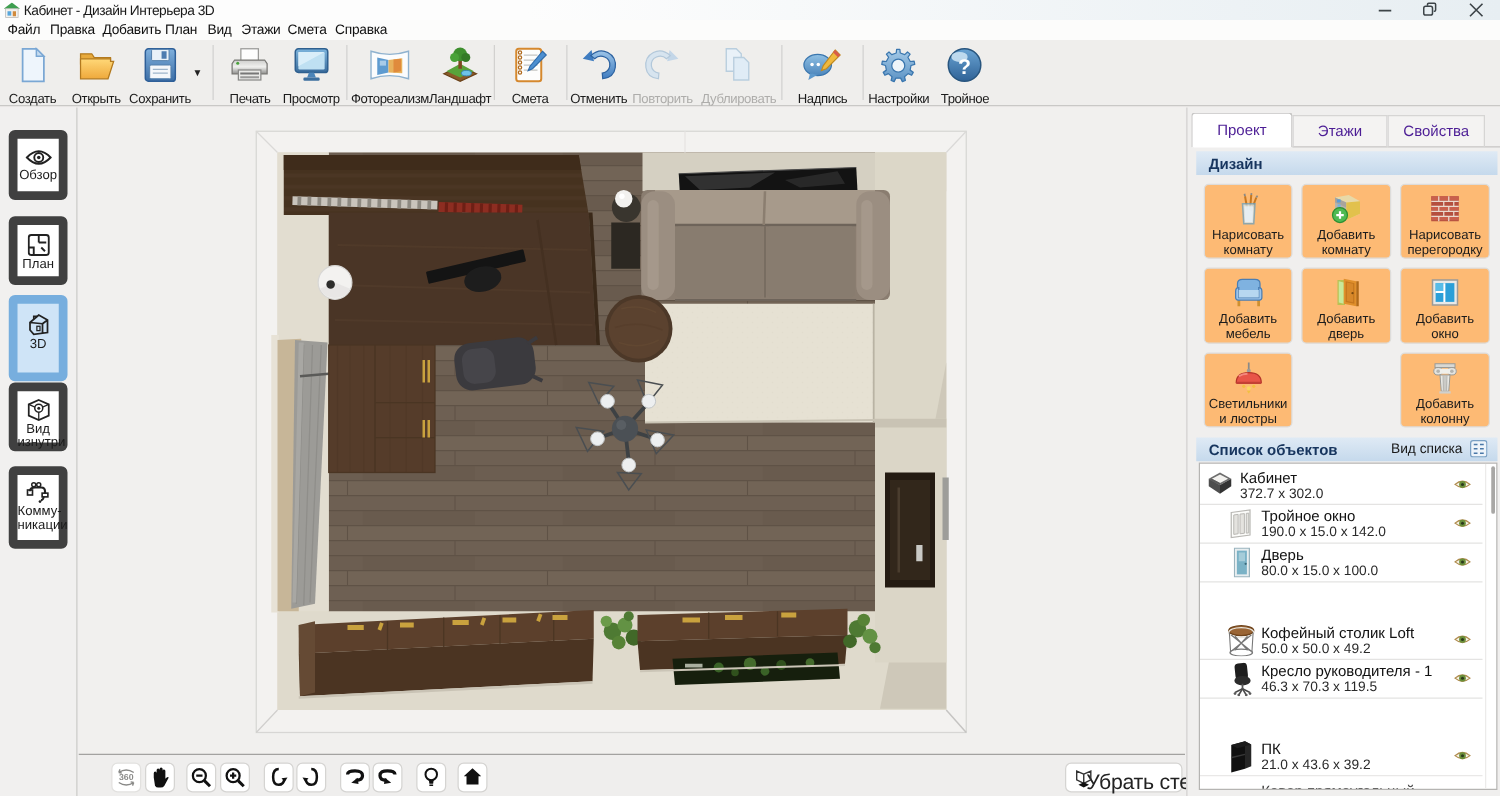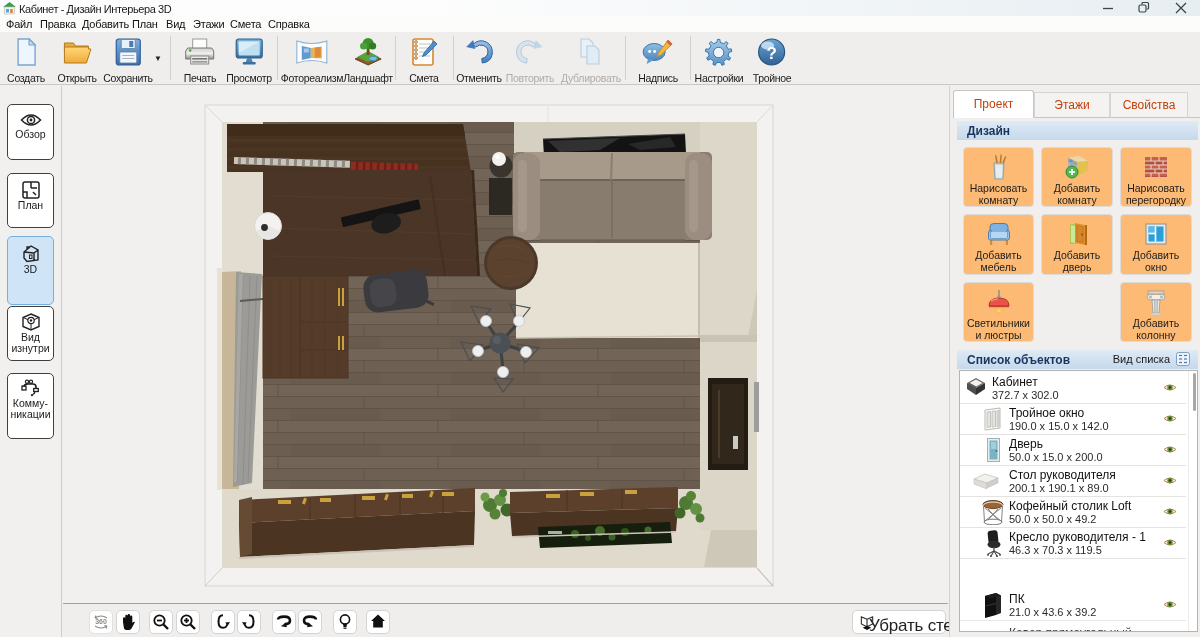--- a/index.html
+++ b/index.html
@@ -9,31 +9,31 @@
 .apptitle{position:absolute;left:19px;top:2.5px;font-size:11px;letter-spacing:-0.4px;color:#1a1a1a}
 .winbtn{position:absolute;top:0;height:16px;color:#3d4448}
 .menubar{position:absolute;left:0;top:16px;width:1200px;height:16px;background:#fcfcfb}
 .menubar span{position:absolute;top:2px;font-size:11px;letter-spacing:-0.2px;color:#111}
 .toolbar{position:absolute;left:0;top:32px;width:1200px;height:53px;background:#efeeec;border-bottom:1px solid #c9c8c6}
 .tool{position:absolute;top:5px;transform:translateX(-50%);text-align:center}
 .tool .lbl{font-size:10.5px;letter-spacing:-0.3px;color:#1c1c1c;margin-top:1px;white-space:nowrap}
 .tool.dis .lbl{color:#aeadab}
 .tsep{position:absolute;top:4px;width:1px;height:44px;background:#d2d1cf}
 .sidebar{position:absolute;left:0;top:86px;width:62px;height:551px;background:#f1f0ef;border-right:1px solid #cccbc9}
-.sbtn{position:absolute;left:7px;width:47px;background:#fff;border:1px solid #404040;border-radius:5px;text-align:center;font-size:10.5px;color:#1c1c1c;line-height:1.12}
+.sbtn{position:absolute;left:7px;width:47px;background:#fff;border:7px solid #404040;border-radius:5px;text-align:center;font-size:10.5px;color:#1c1c1c;line-height:1.12}
 .sbtn.sel{background:#cfe4f7;border-color:#77aede}
 .sbtn svg{display:block;margin:7px auto 1px}
 .canvas{position:absolute;left:63px;top:86px;width:885px;height:517px;background:#f1f0ee}
 .bottombar{position:absolute;left:63px;top:603px;width:885px;height:34px;background:#efeeed;border-top:1px solid #a3a2a0}
 .bbtn{position:absolute;top:6px;width:24px;height:24px;background:#fff;border:1px solid #d5d4d2;border-radius:5px}
 .bbtn svg{display:block;margin:2px auto}
 .walls{position:absolute;top:6px;left:789px;width:94px;height:24px;background:#fff;border:1px solid #d5d4d2;border-radius:5px;font-size:17px;letter-spacing:-0.2px;color:#222;text-align:left;padding:5px 0 0 16px;white-space:nowrap}
 .walls svg{position:absolute;left:6px;top:4px;width:16px;height:16px}
 .rpanel{position:absolute;left:949px;top:86px;width:251px;height:551px;background:#f0efee;border-left:1px solid #d2d1cf}
-.tab{position:absolute;font-size:12px;color:#c2410c;text-align:center}
+.tab{position:absolute;font-size:12px;color:#4c1d95;text-align:center}
 .tab.on{background:#fff;border:1px solid #c6c5c4;border-bottom:none;border-radius:3px 3px 0 0;z-index:2}
 .tab.off{background:#f4f3f2;border:1px solid #d6d5d4;border-bottom:1px solid #c6c5c4}
 .hdr{position:absolute;left:7px;width:241px;height:19px;background:linear-gradient(#dfeaf5,#c5d9ec);font-size:12px;font-weight:bold;color:#17355e;padding:3px 0 0 10px}
 .tile{position:absolute;background:#fdba74;border:1px solid #dddcda;border-radius:4px;text-align:center;font-size:10.5px;color:#1c1c1c;line-height:1.18}
 .tile svg{display:block;margin:6px auto 2px}
 .lst{position:absolute;left:9px;top:284px;width:239px;height:262px;background:#fff;border:1px solid #b5b4b2;overflow:hidden}
 .row{position:absolute;left:0;width:226px;height:31px;border-bottom:1px solid #e4e3e2}
 .row .ttl{position:absolute;font-size:12px;color:#111;white-space:nowrap}
 .row .dim{position:absolute;font-size:11px;color:#2a2a2a;white-space:nowrap}
 .eye{position:absolute;left:203px;top:9px}
@@ -749,35 +749,21 @@
         </svg>
 </div>
 <div class="row" style="top:64px">
 <svg style="position:absolute;left:27px;top:3px" width="13" height="24" viewBox="0 0 13 24">
           <rect x="0.5" y="0.5" width="12" height="23" fill="#e8eef0" stroke="#9ab4be" stroke-width="1"></rect>
           <rect x="2.5" y="2.5" width="8" height="19" fill="#7ab2c6"></rect>
           <rect x="4" y="4" width="5" height="7" fill="#a5ccd9"></rect>
           <circle cx="9.5" cy="13" r="0.9" fill="#3a6a7a"></circle>
         </svg>
 <div class="ttl" style="left:49px;top:2px">Дверь</div>
-        <div class="dim" style="left:49px;top:16px">50.0 x 15.0 x 200.0</div>
-<svg class="eye" width="14" height="11" viewBox="0 0 14 11">
-          <path d="M1 5.5 Q7 0.5 13 5.5 Q7 10.5 1 5.5 Z" fill="#f7f3e6" stroke="#b08c4f" stroke-width="1"></path>
-          <circle cx="7" cy="5.5" r="2.7" fill="#6a8f3a"></circle>
-          <circle cx="7" cy="5.5" r="1.2" fill="#2c3a1c"></circle>
-        </svg>
-</div>
-<div class="row" style="top:95px">
-<svg style="position:absolute;left:13px;top:6px" width="26" height="20" viewBox="0 0 26 20">
-          <polygon points="1,7 12,2 25,6 14,11" fill="#f2f1ed" stroke="#c2c1bd" stroke-width="0.8"></polygon>
-          <polygon points="1,7 1,12 14,17 14,11" fill="#dddcd8" stroke="#c2c1bd" stroke-width="0.6"></polygon>
-          <polygon points="25,6 25,11 14,16 14,11" fill="#cfcec9" stroke="#c2c1bd" stroke-width="0.6"></polygon>
-        </svg>
-<div class="ttl" style="left:49px;top:2px">Стол руководителя</div>
-        <div class="dim" style="left:49px;top:16px">200.1 x 190.1 x 89.0</div>
+        <div class="dim" style="left:49px;top:16px">80.0 x 15.0 x 100.0</div>
 <svg class="eye" width="14" height="11" viewBox="0 0 14 11">
           <path d="M1 5.5 Q7 0.5 13 5.5 Q7 10.5 1 5.5 Z" fill="#f7f3e6" stroke="#b08c4f" stroke-width="1"></path>
           <circle cx="7" cy="5.5" r="2.7" fill="#6a8f3a"></circle>
           <circle cx="7" cy="5.5" r="1.2" fill="#2c3a1c"></circle>
         </svg>
 </div>
 <div class="row" style="top:126px">
 <svg style="position:absolute;left:22px;top:3px" width="22" height="25" viewBox="0 0 22 25">
           <ellipse cx="11" cy="4.5" rx="10" ry="4" fill="#9a6535" stroke="#6f441c" stroke-width="1"></ellipse>
           <ellipse cx="11" cy="6" rx="10" ry="4" fill="none" stroke="#e8e6e0" stroke-width="1"></ellipse>

